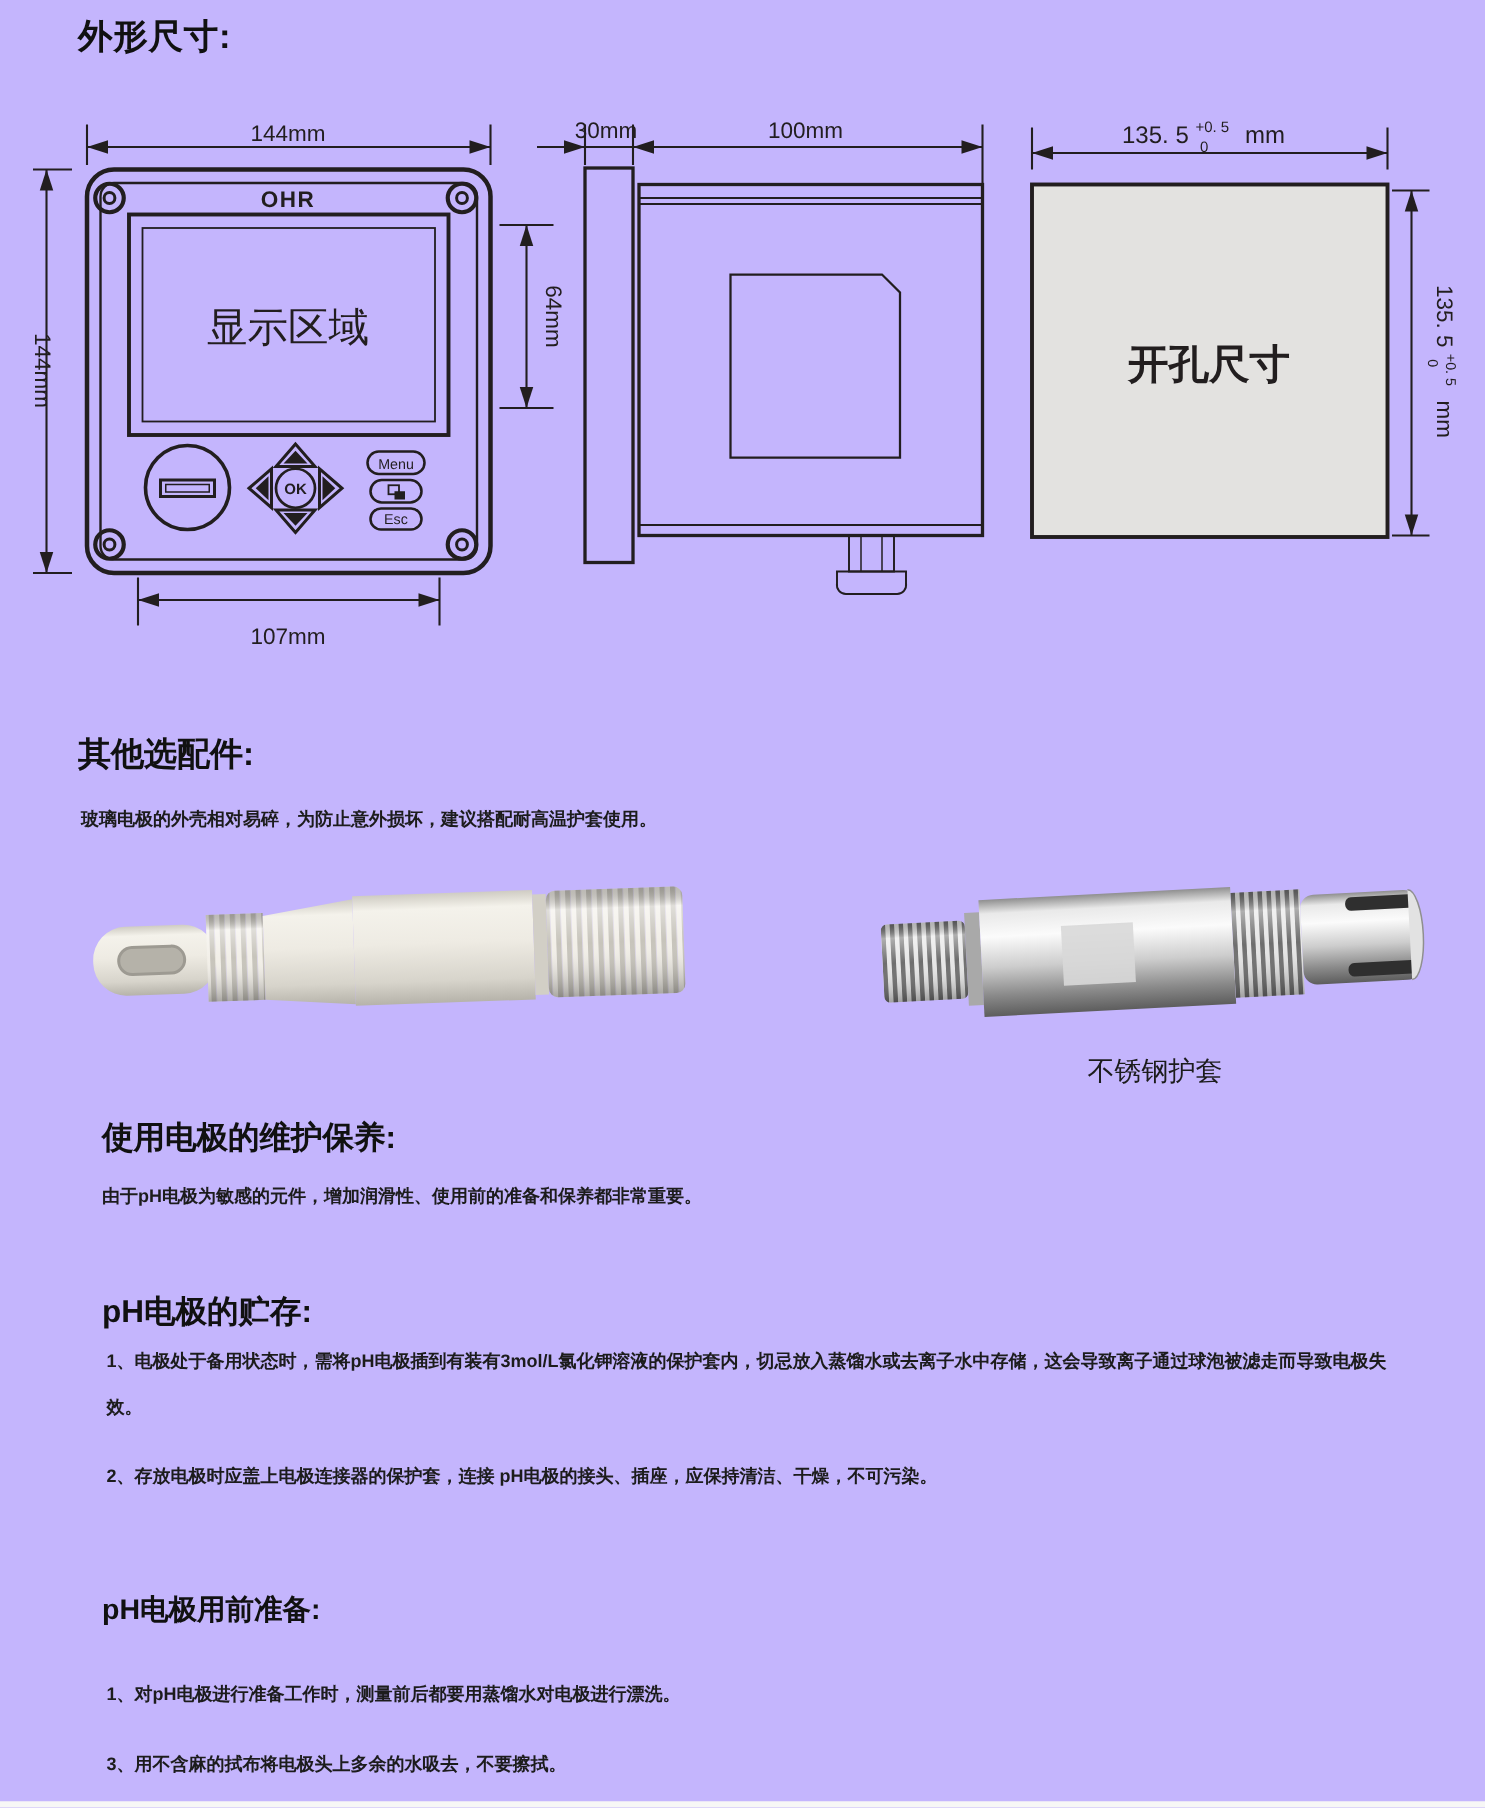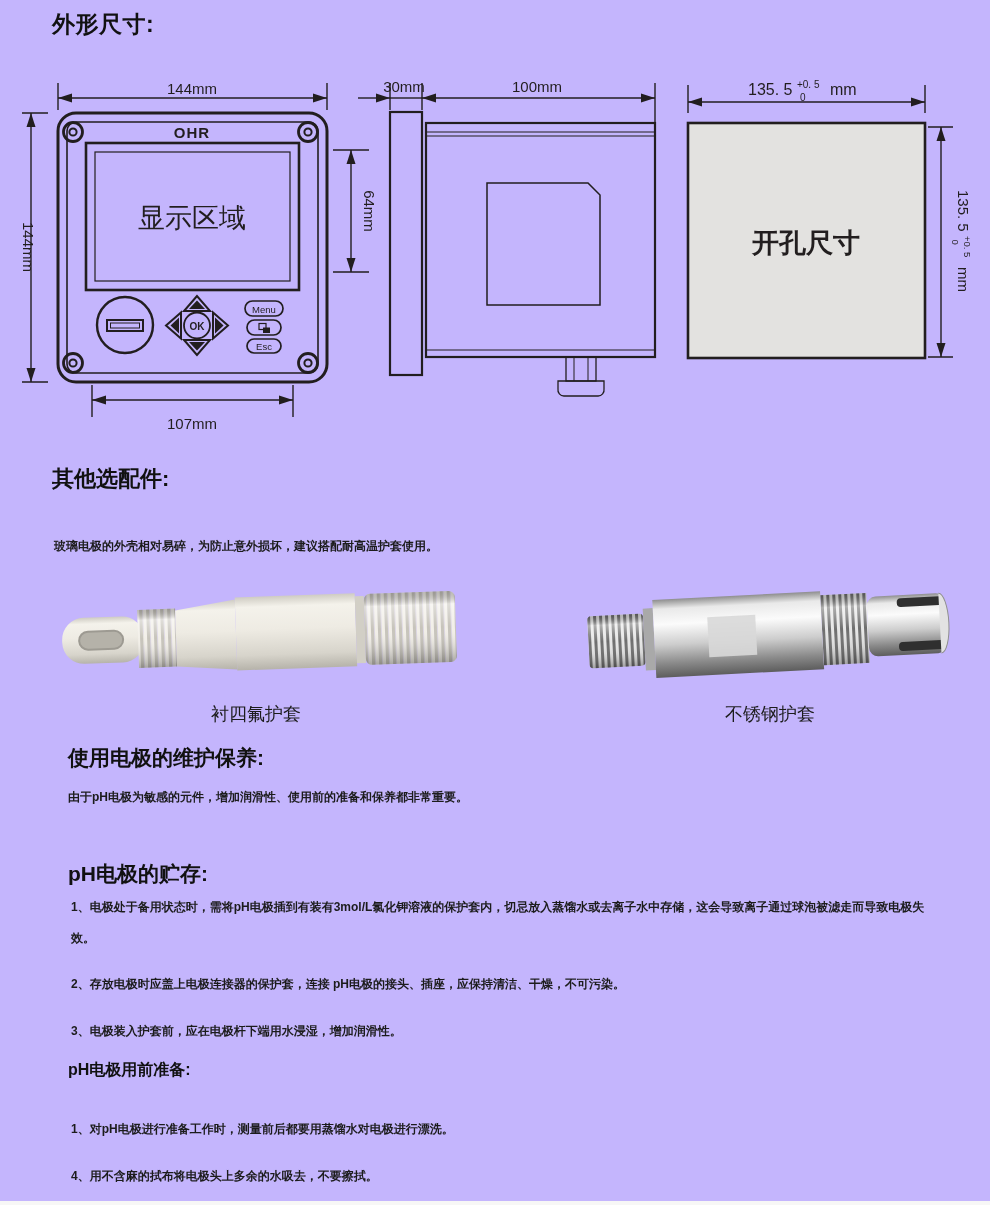--- a/index.html
+++ b/index.html
@@ -201,21 +201,21 @@
         <text x="958" y="135" font-size="15" transform="rotate(90 958 135)">
           <tspan>135. 5</tspan>
           <tspan font-size="9.5" dy="-6">+0. 5</tspan>
           <tspan font-size="9.5" dx="-22" dy="12">0</tspan>
           <tspan font-size="15" dx="18" dy="-6">mm</tspan>
         </text>
       </g>
     </g>
   </svg>
 
-  <div class="abs h2" style="left:52px;top:464px;">其他选配件:</div>
+  <div class="abs h2" style="left:52px;top:488px;">其他选配件:</div>
   <div class="abs body-text" style="left:54px;top:531px;width:900px;">玻璃电极的外壳相对易碎，为防止意外损坏，建议搭配耐高温护套使用。</div>
 
   <svg class="abs" style="left:0;top:572px;" width="990" height="135" viewBox="0 0 990 135">
     <defs>
       <linearGradient id="creamV" x1="0" y1="0" x2="0" y2="1">
         <stop offset="0" stop-color="#cfccc3"></stop>
           <stop offset="0.14" stop-color="#f4f2eb"></stop>
         <stop offset="0.45" stop-color="#eeebe3"></stop>
           <stop offset="0.8" stop-color="#d7d4cb"></stop>
         <stop offset="1" stop-color="#b6b3aa"></stop>
@@ -275,32 +275,30 @@
       </g>
       <g>
         <rect x="868" y="30" width="78" height="60" rx="9" fill="url(#steelV)"></rect>
         <rect x="898" y="33" width="46" height="9" rx="4" fill="#2f2f2f"></rect>
         <rect x="898" y="77" width="46" height="9" rx="4" fill="#2f2f2f"></rect>
         <path d="M940,30 a9,30 0 0 1 0,60" fill="#e2e2e2" stroke="#8f8f8f" stroke-width="1"></path>
       </g>
     </g>
   </svg>
 
-  <div class="abs caption" style="left:150px;top:702px;width:212px;">衬四氟护套</div>
   <div class="abs h2" style="left:68px;top:744px;font-size:21px;">使用电极的维护保养:</div>
 
   <div class="abs caption" style="left:664px;top:702px;width:212px;">不锈钢护套</div>
   <div class="abs body-text" style="left:68px;top:782px;width:890px;">由于pH电极为敏感的元件，增加润滑性、使用前的准备和保养都非常重要。</div>
 
   <div class="abs h2" style="left:68px;top:840px;font-size:21px;margin-top:20px;">pH电极的贮存:</div>
   <div class="abs body-text list" style="left:55px;top:876px;width:905px;">
     <p>1、电极处于备用状态时，需将pH电极插到有装有3mol/L氯化钾溶液的保护套内，切忌放入蒸馏水或去离子水中存储，这会导致离子通过球泡被滤走而导致电极失效。</p>
     <p>2、存放电极时应盖上电极连接器的保护套，连接 pH电极的接头、插座，应保持清洁、干燥，不可污染。</p>
-    <p>3、电极装入护套前，应在电极杆下端用水浸湿，增加润滑性。</p>
   </div>
 
-  <div class="abs h2" style="left:68px;top:1060px;font-size:16px;">pH电极用前准备:</div>
+  <div class="abs h2" style="left:68px;top:1060px;font-size:19px;">pH电极用前准备:</div>
   <div class="abs body-text list" style="left:55px;top:1098px;width:905px;">
     <p>1、对pH电极进行准备工作时，测量前后都要用蒸馏水对电极进行漂洗。</p>
-    <p>4、用不含麻的拭布将电极头上多余的水吸去，不要擦拭。</p>
+    <p>3、用不含麻的拭布将电极头上多余的水吸去，不要擦拭。</p>
   </div>
 
 </div>
 
 </body></html>

